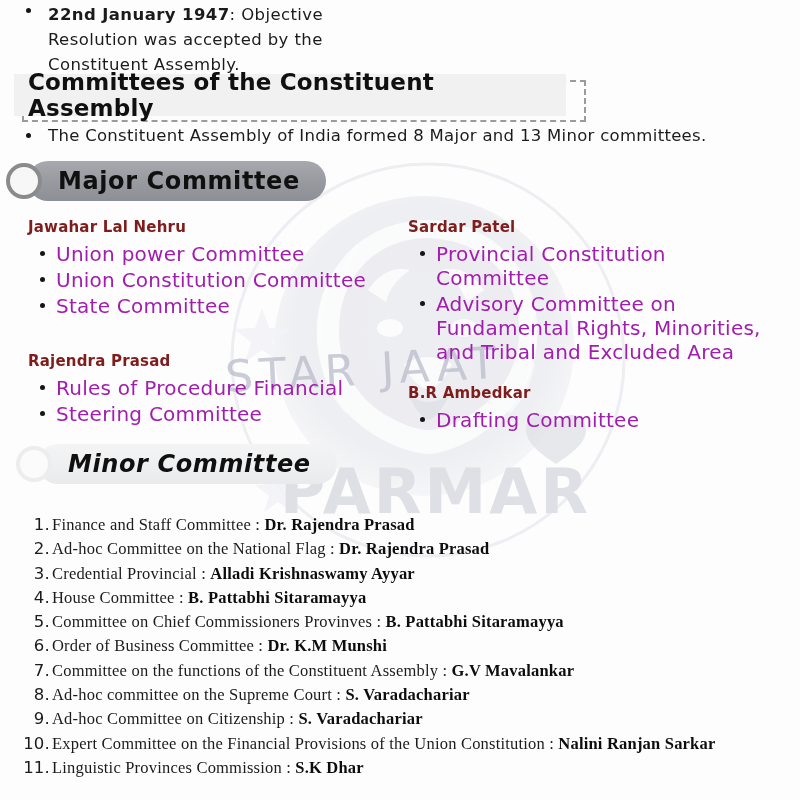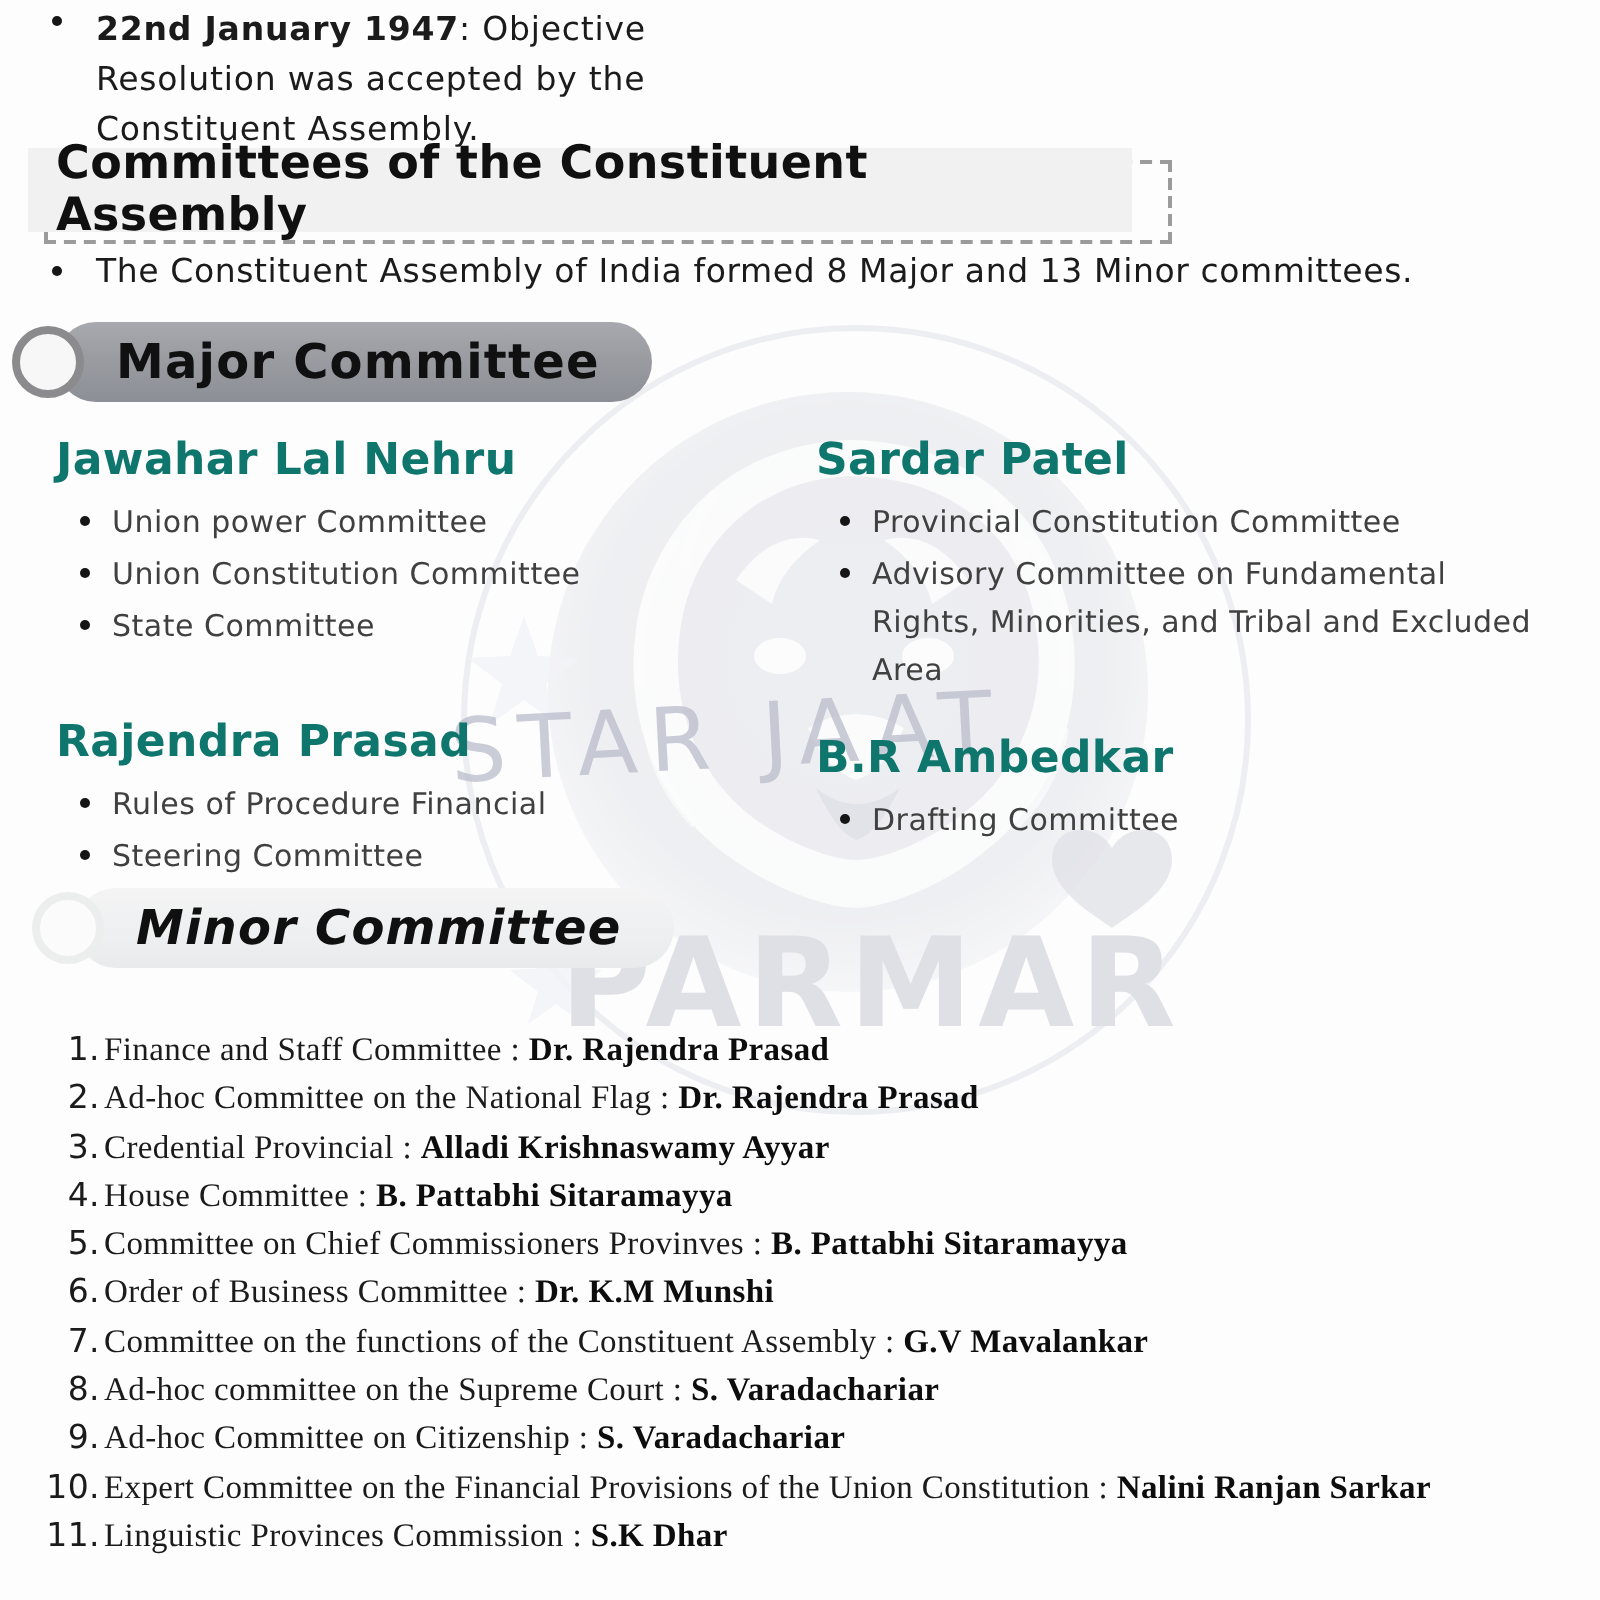--- a/index.html
+++ b/index.html
@@ -219,38 +219,38 @@
   }
   .mg-col {
     position: absolute;
     width: 360px;
   }
   .mg-col.left  { left: 28px; }
   .mg-col.right { left: 408px; }
 
   .mg-block { margin-bottom: 4px; }
   .mg-person {
-    font-size: 22px;
+    font-size: 15px;
     font-weight: 700;
     letter-spacing: .2px;
-    color: #0f766e;
+    color: #7f1d1d;
     margin-bottom: 6px;
   }
   .mg-list {
     margin: 0;
     padding: 0;
     list-style: none;
   }
   .mg-list li {
     position: relative;
     padding-left: 28px;
-    font-size: 15px;
+    font-size: 20px;
     line-height: 24px;
     letter-spacing: .25px;
-    color: #404040;
+    color: #a21caf;
     margin-bottom: 2px;
   }
   .mg-list li .li-dot {
     position: absolute;
     left: 12px;
     top: 9px;
     width: 5px;
     height: 5px;
     background: #151515;
     border-radius: 50%;

